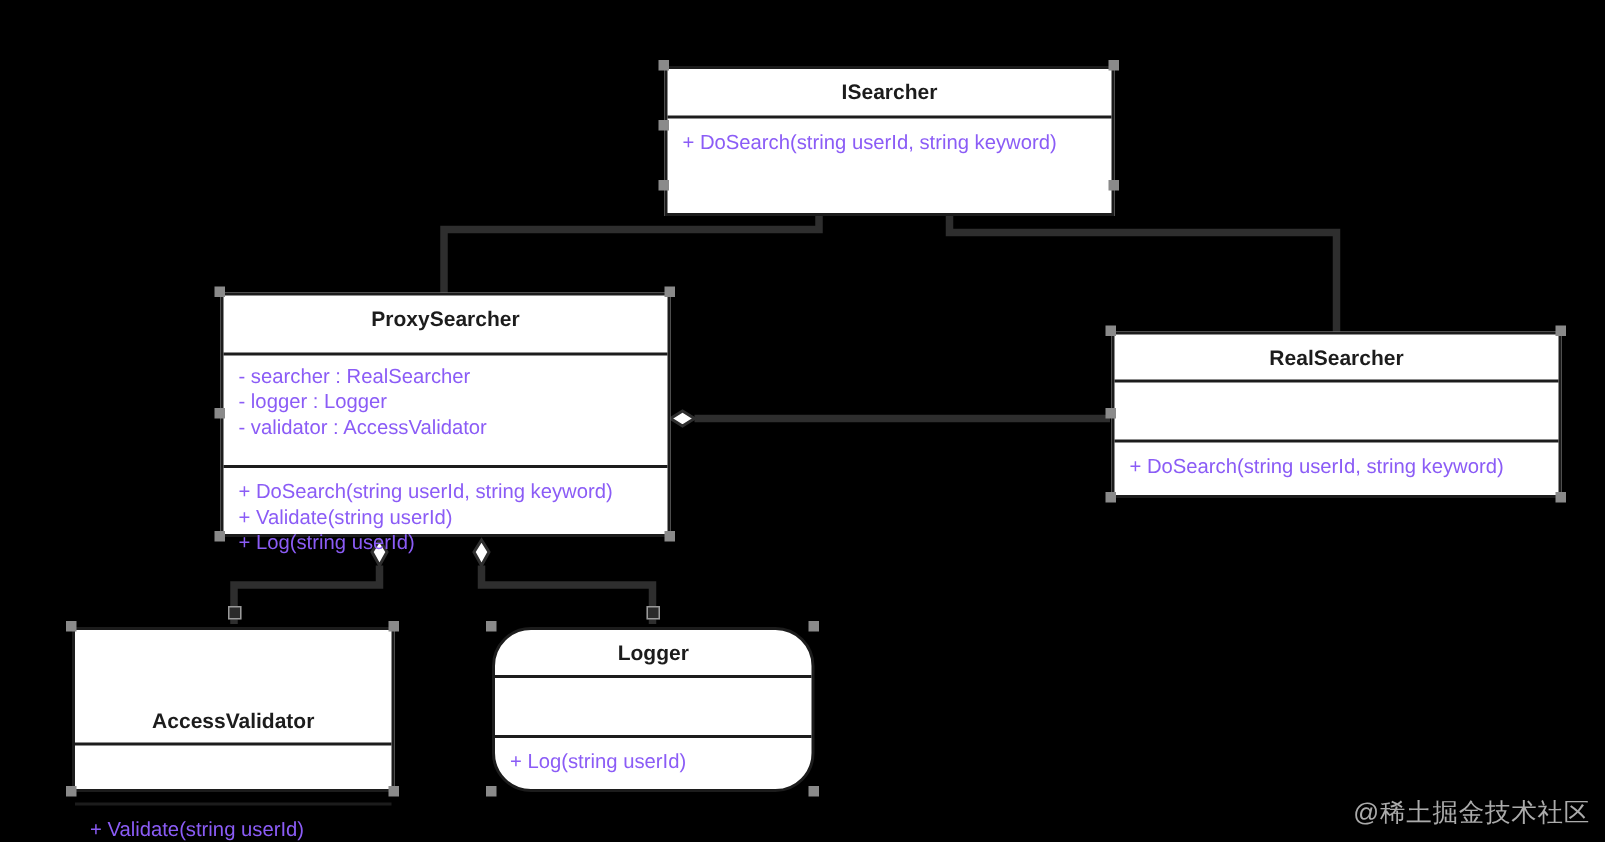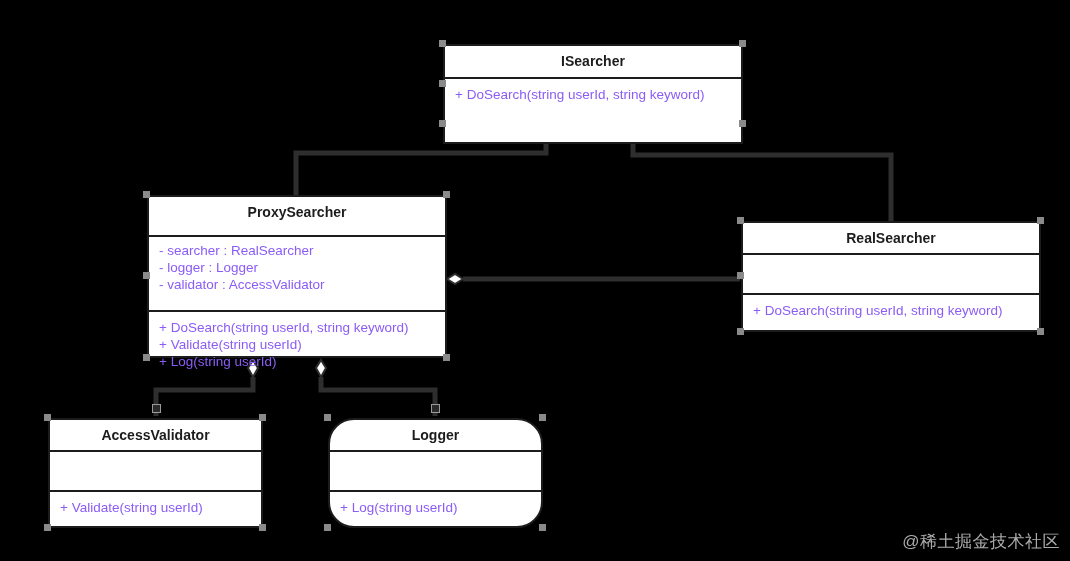--- a/index.html
+++ b/index.html
@@ -160,21 +160,21 @@
       <div class="uml-line">+ DoSearch(string userId, string keyword)</div>
     </div>
   </div>
   <div class="handle" style="left:737px; top:217px;"></div>
   <div class="handle" style="left:1037px; top:217px;"></div>
   <div class="handle" style="left:737px; top:328px;"></div>
   <div class="handle" style="left:1037px; top:328px;"></div>
   <div class="handle" style="left:737px; top:272px;"></div>
 
   <div class="uml-class" style="left:48px; top:418px; width:215px; height:110px;">
-    <div class="uml-title" style="height:32px;">AccessValidator</div>
+    <div class="uml-title" style="height:32px;margin-top:45px;">AccessValidator</div>
     <div class="uml-attrs empty" style="height:40px;"></div>
     <div class="uml-ops">
       <div class="uml-line">+ Validate(string userId)</div>
     </div>
   </div>
   <div class="handle" style="left:44px; top:414px;"></div>
   <div class="handle" style="left:259px; top:414px;"></div>
   <div class="handle" style="left:44px; top:524px;"></div>
   <div class="handle" style="left:259px; top:524px;"></div>
   <div class="handle dark" style="left:152px; top:404px;"></div>

